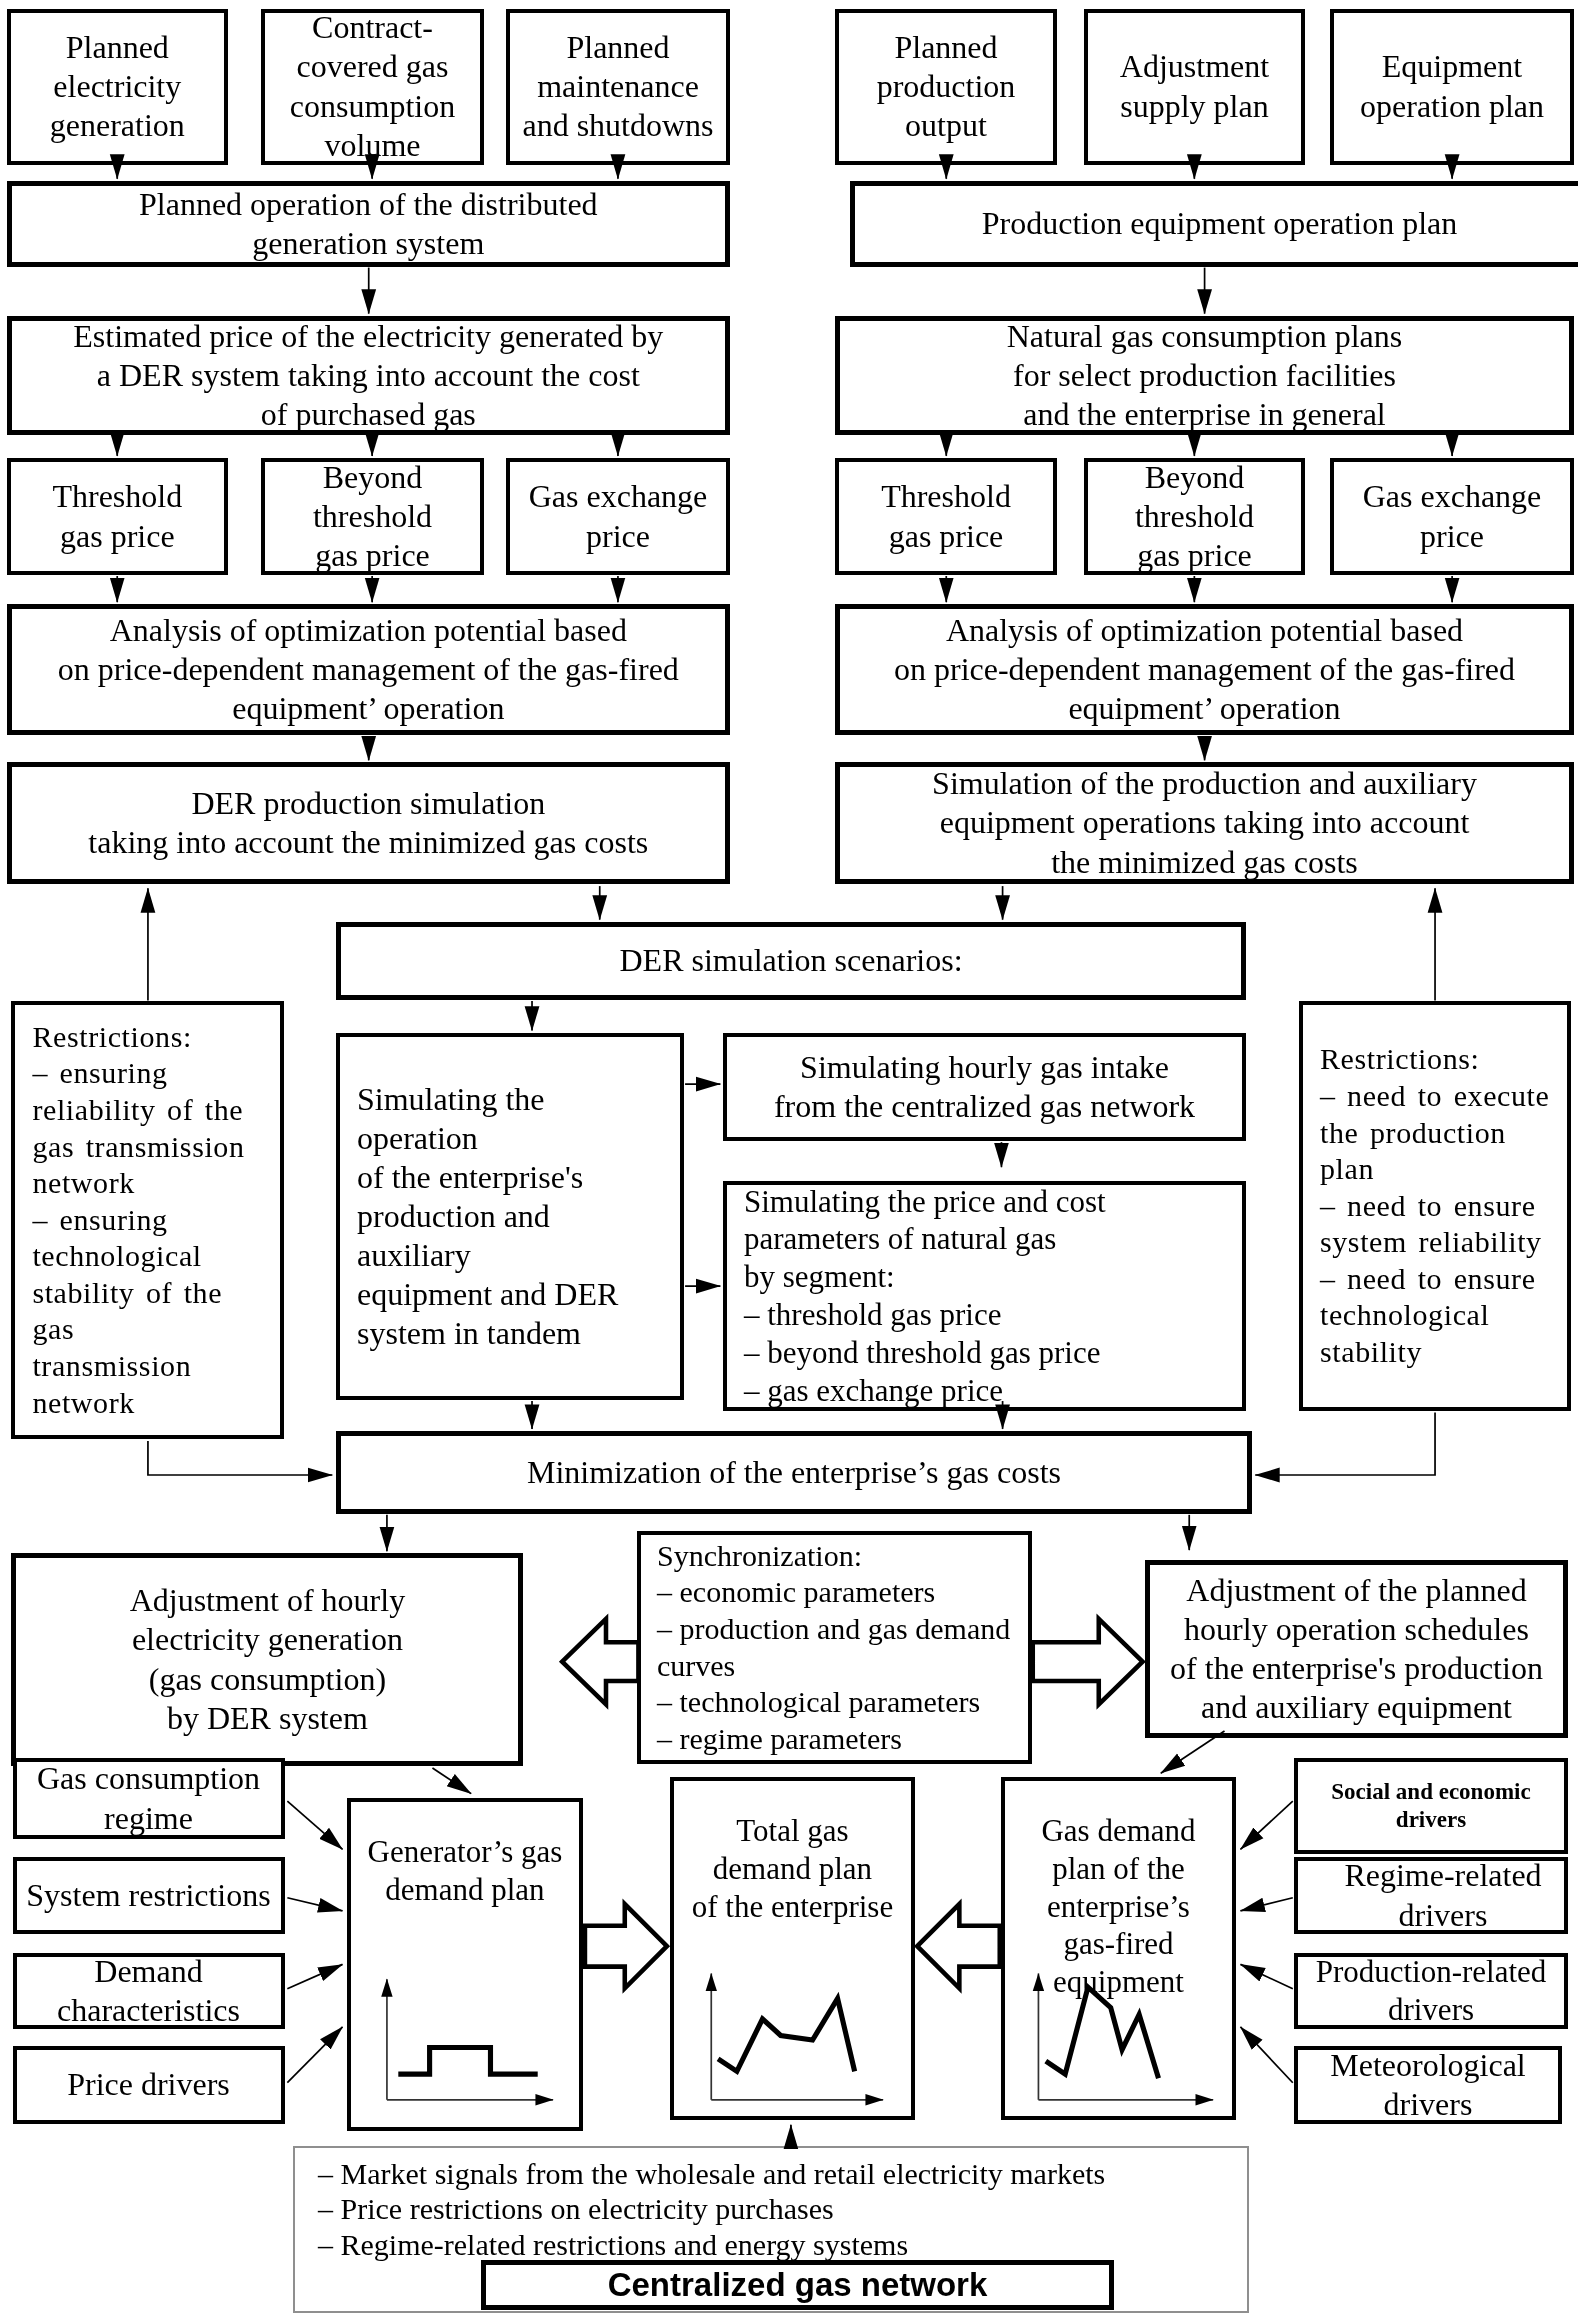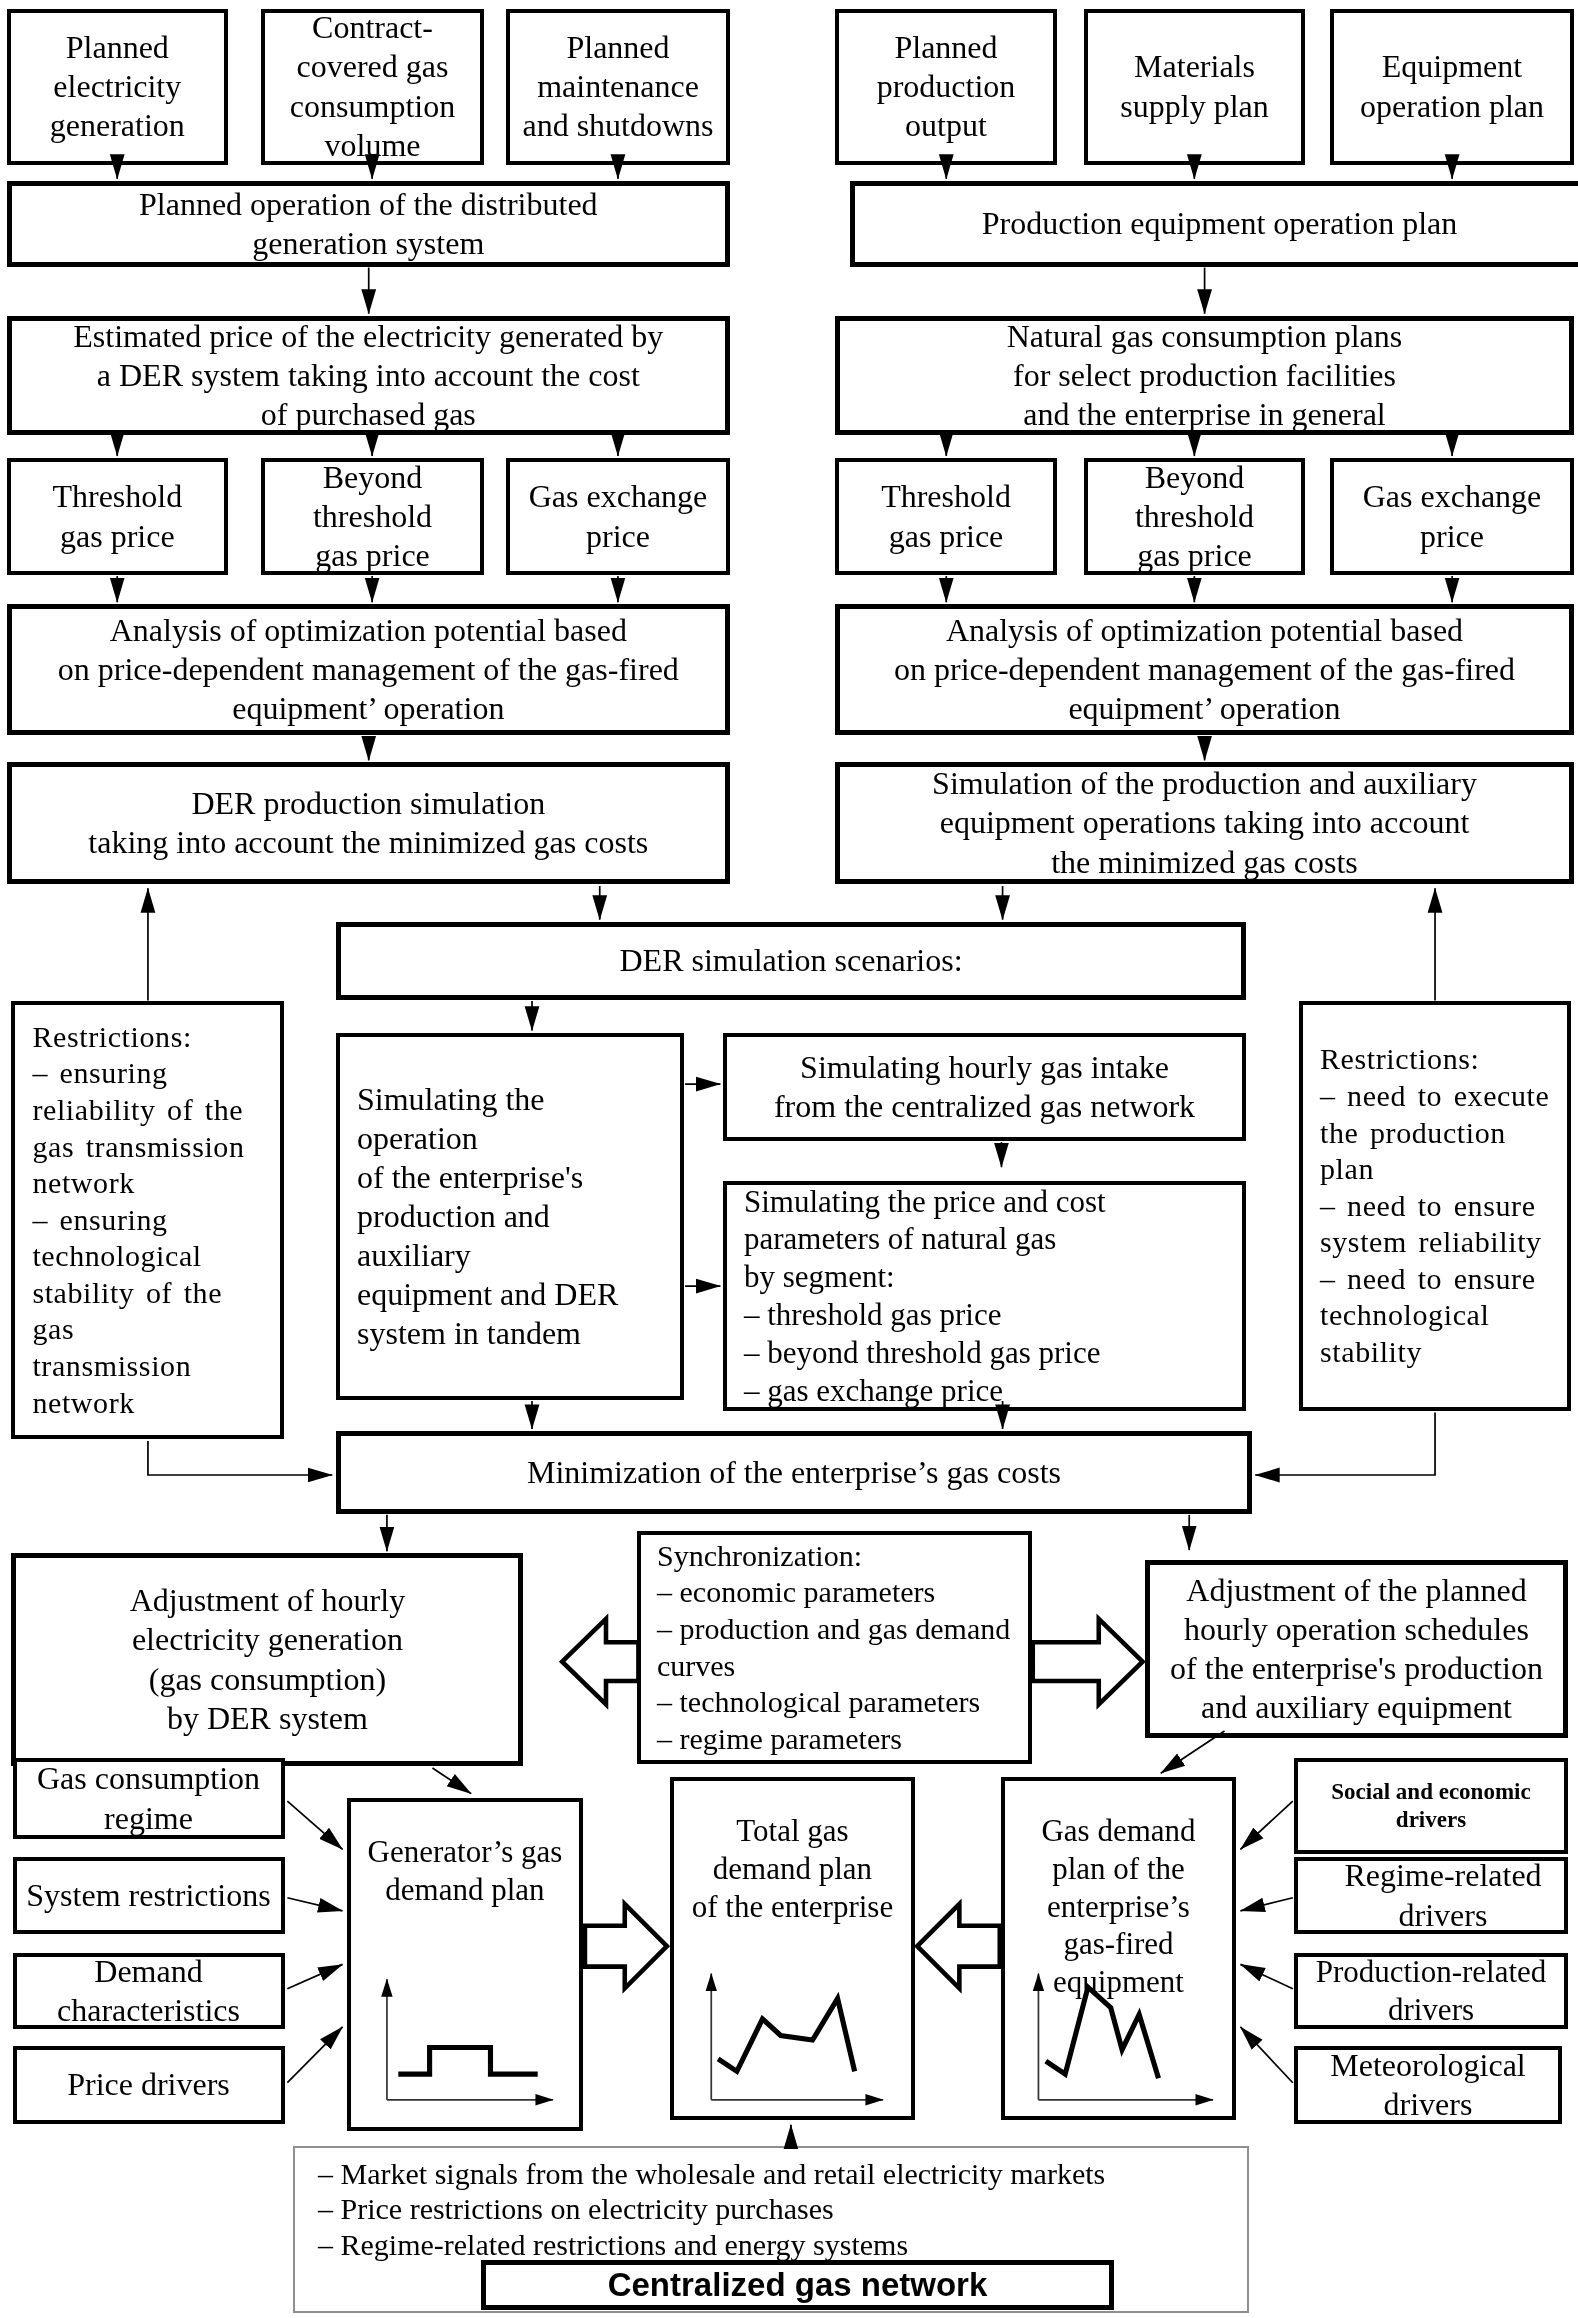--- a/index.html
+++ b/index.html
@@ -46,21 +46,21 @@
 price</div>
 <div class="box thick" style="left:6.8px;top:604px;width:723px;height:131px;">Analysis of optimization potential based
 on price-dependent management of the gas-fired
 equipment’ operation</div>
 <div class="box thick" style="left:6.8px;top:762px;width:723px;height:122px;">DER production simulation
 taking into account the minimized gas costs</div>
 
 <div class="box" style="left:835px;top:8.5px;width:222px;height:156px;">Planned
 production
 output</div>
-<div class="box" style="left:1084px;top:8.5px;width:221px;height:156px;">Materials
+<div class="box" style="left:1084px;top:8.5px;width:221px;height:156px;">Adjustment
 supply plan</div>
 <div class="box" style="left:1330px;top:8.5px;width:244px;height:156px;">Equipment
 operation plan</div>
 <div class="box thick" style="left:835px;top:181px;width:739px;height:86px;margin-left:15px;">Production equipment operation plan</div>
 <div class="box thick" style="left:835px;top:316px;width:739px;height:119px;">Natural gas consumption plans
 for select production facilities
 and the enterprise in general</div>
 <div class="box" style="left:835px;top:458px;width:222px;height:117px;">Threshold
 gas price</div>
 <div class="box" style="left:1084px;top:458px;width:221px;height:117px;">Beyond

